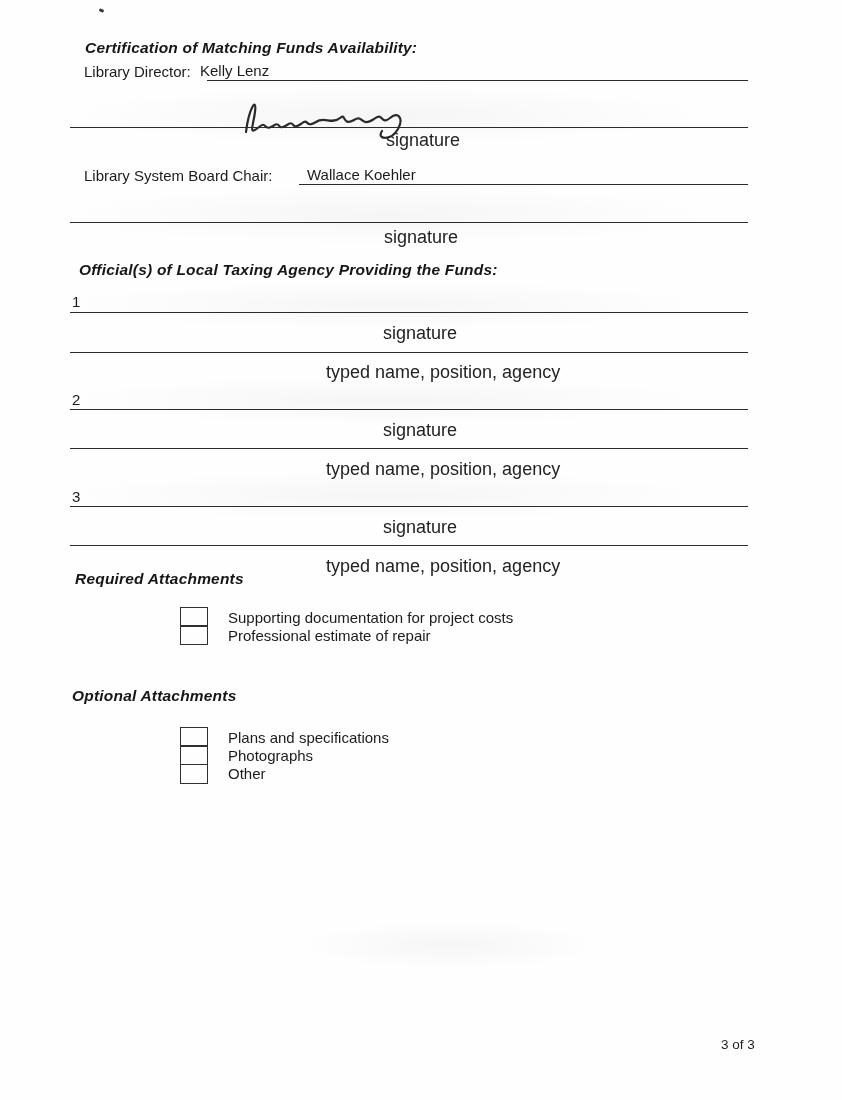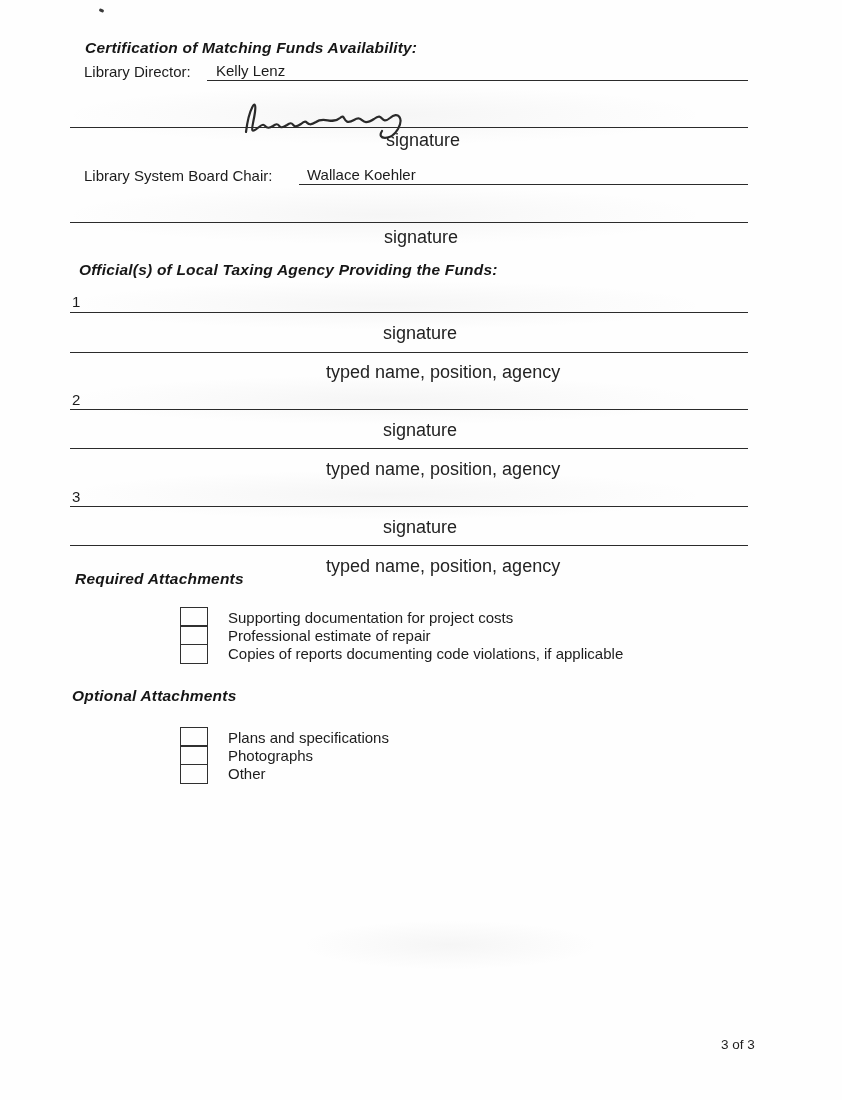--- a/index.html
+++ b/index.html
@@ -42,21 +42,21 @@
   <div class="noise" style="left:60px; top:185px; width:650px; height:60px;"></div>
   <div class="noise" style="left:60px; top:280px; width:650px; height:50px;"></div>
   <div class="noise" style="left:60px; top:375px; width:650px; height:50px;"></div>
   <div class="noise" style="left:60px; top:470px; width:650px; height:50px;"></div>
   <div class="noise" style="left:300px; top:920px; width:300px; height:50px;"></div>
   <div class="speck" style="left:99px; top:9px; width:5px; height:3px; transform:rotate(25deg);"></div>
 
   <div class="abs heading" style="left:85px; top:39px;">Certification of Matching Funds Availability:</div>
 
   <div class="abs body-text" style="left:84px; top:63px;">Library Director:</div>
-  <div class="abs body-text" style="left:216px; top:62px;">Kelly Lenz</div>
+  <div class="abs body-text" style="left:200px; top:62px;">Kelly Lenz</div>
   <div class="rule" style="left:207px; top:80px; width:541px;"></div>
 
   <svg class="sig-svg" style="left:238px; top:90px;" width="180" height="52" viewBox="0 0 180 52" aria-hidden="true">
     <path d="M8,42 C11,18 19,6 17,22 C15,37 10,46 21,37 C29,30 25,42 35,36
              C43,30 39,42 49,35 C57,29 53,41 63,34 C71,27 67,39 78,32
              C86,26 94,35 102,28 C108,22 104,37 116,30 C126,24 122,38 136,29
              C146,21 142,36 152,28 C160,21 166,28 160,39 C153,51 138,50 144,41" fill="none" stroke="#2a2a2a" stroke-width="2.2" stroke-linecap="round" stroke-linejoin="round"></path>
   </svg>
 
   <div class="rule" style="left:70px; top:127px; width:678px;"></div>
@@ -93,24 +93,20 @@
 
   <div class="abs" style="left:180px; top:607px;">
     <div class="attach-row">
       <span class="checkbox"></span>
       <span class="attach-label">Supporting documentation for project costs</span>
     </div>
     <div class="attach-row">
       <span class="checkbox"></span>
       <span class="attach-label">Professional estimate of repair</span>
     </div>
-    <div class="attach-row">
-      <span class="checkbox"></span>
-      <span class="attach-label">Copies of reports documenting code violations, if applicable</span>
-    </div>
   </div>
 
   <div class="abs heading" style="left:72px; top:687px;">Optional Attachments</div>
 
   <div class="abs" style="left:180px; top:727px;">
     <div class="attach-row">
       <span class="checkbox"></span>
       <span class="attach-label">Plans and specifications</span>
     </div>
     <div class="attach-row">

